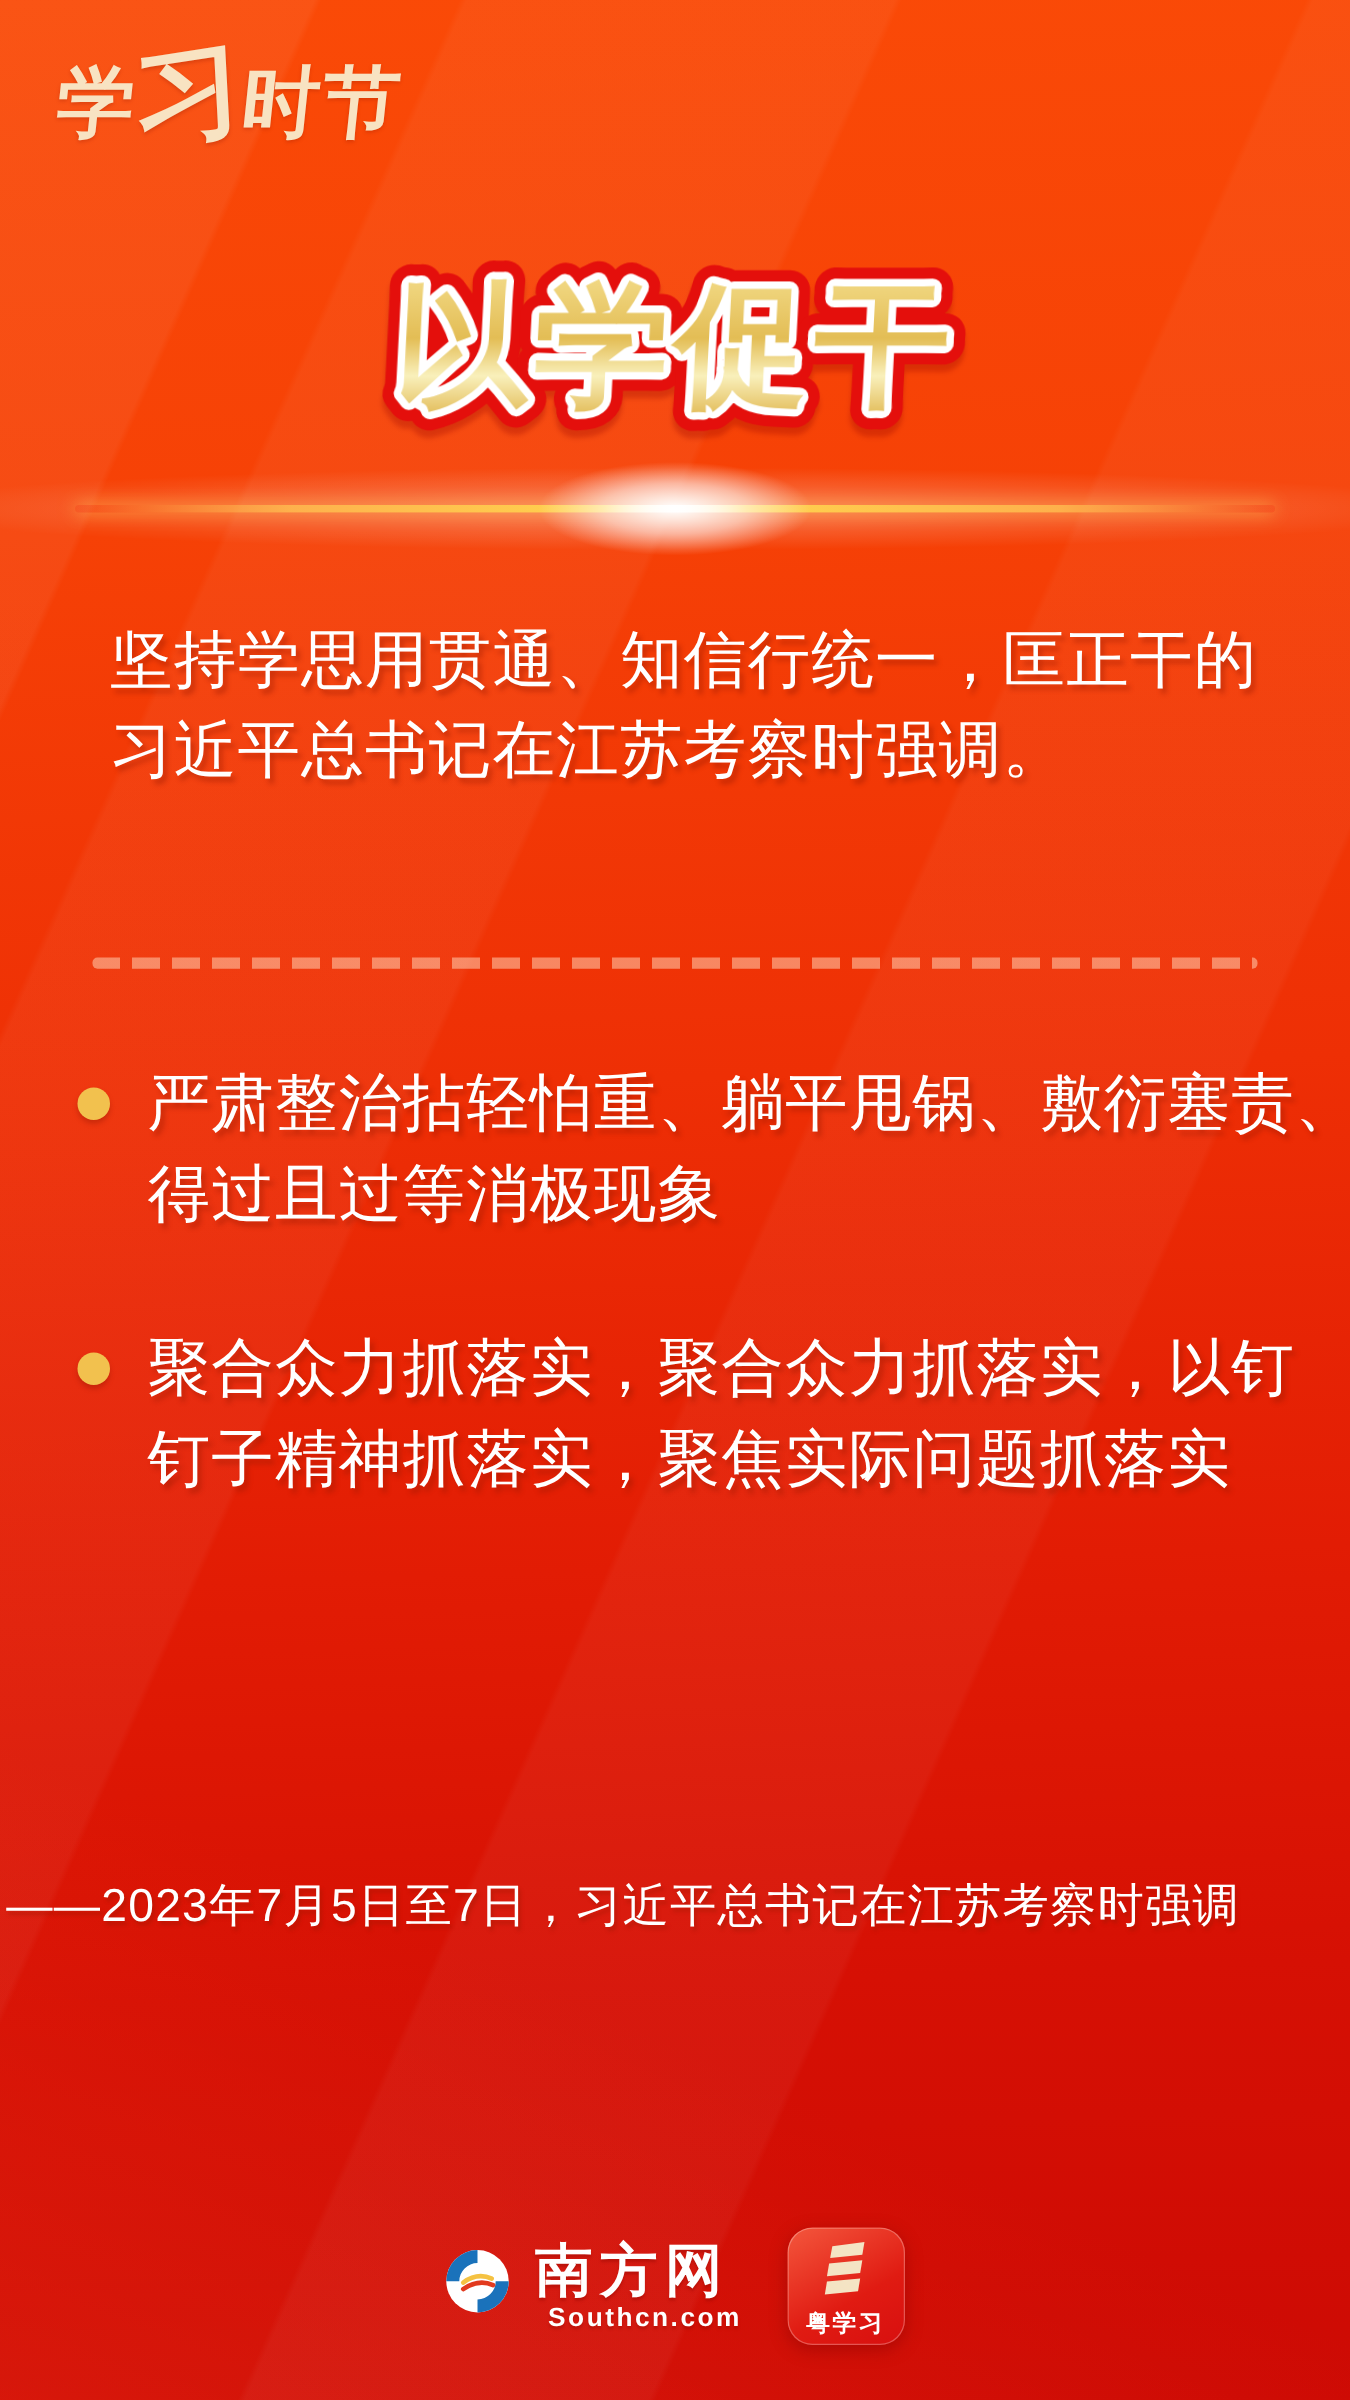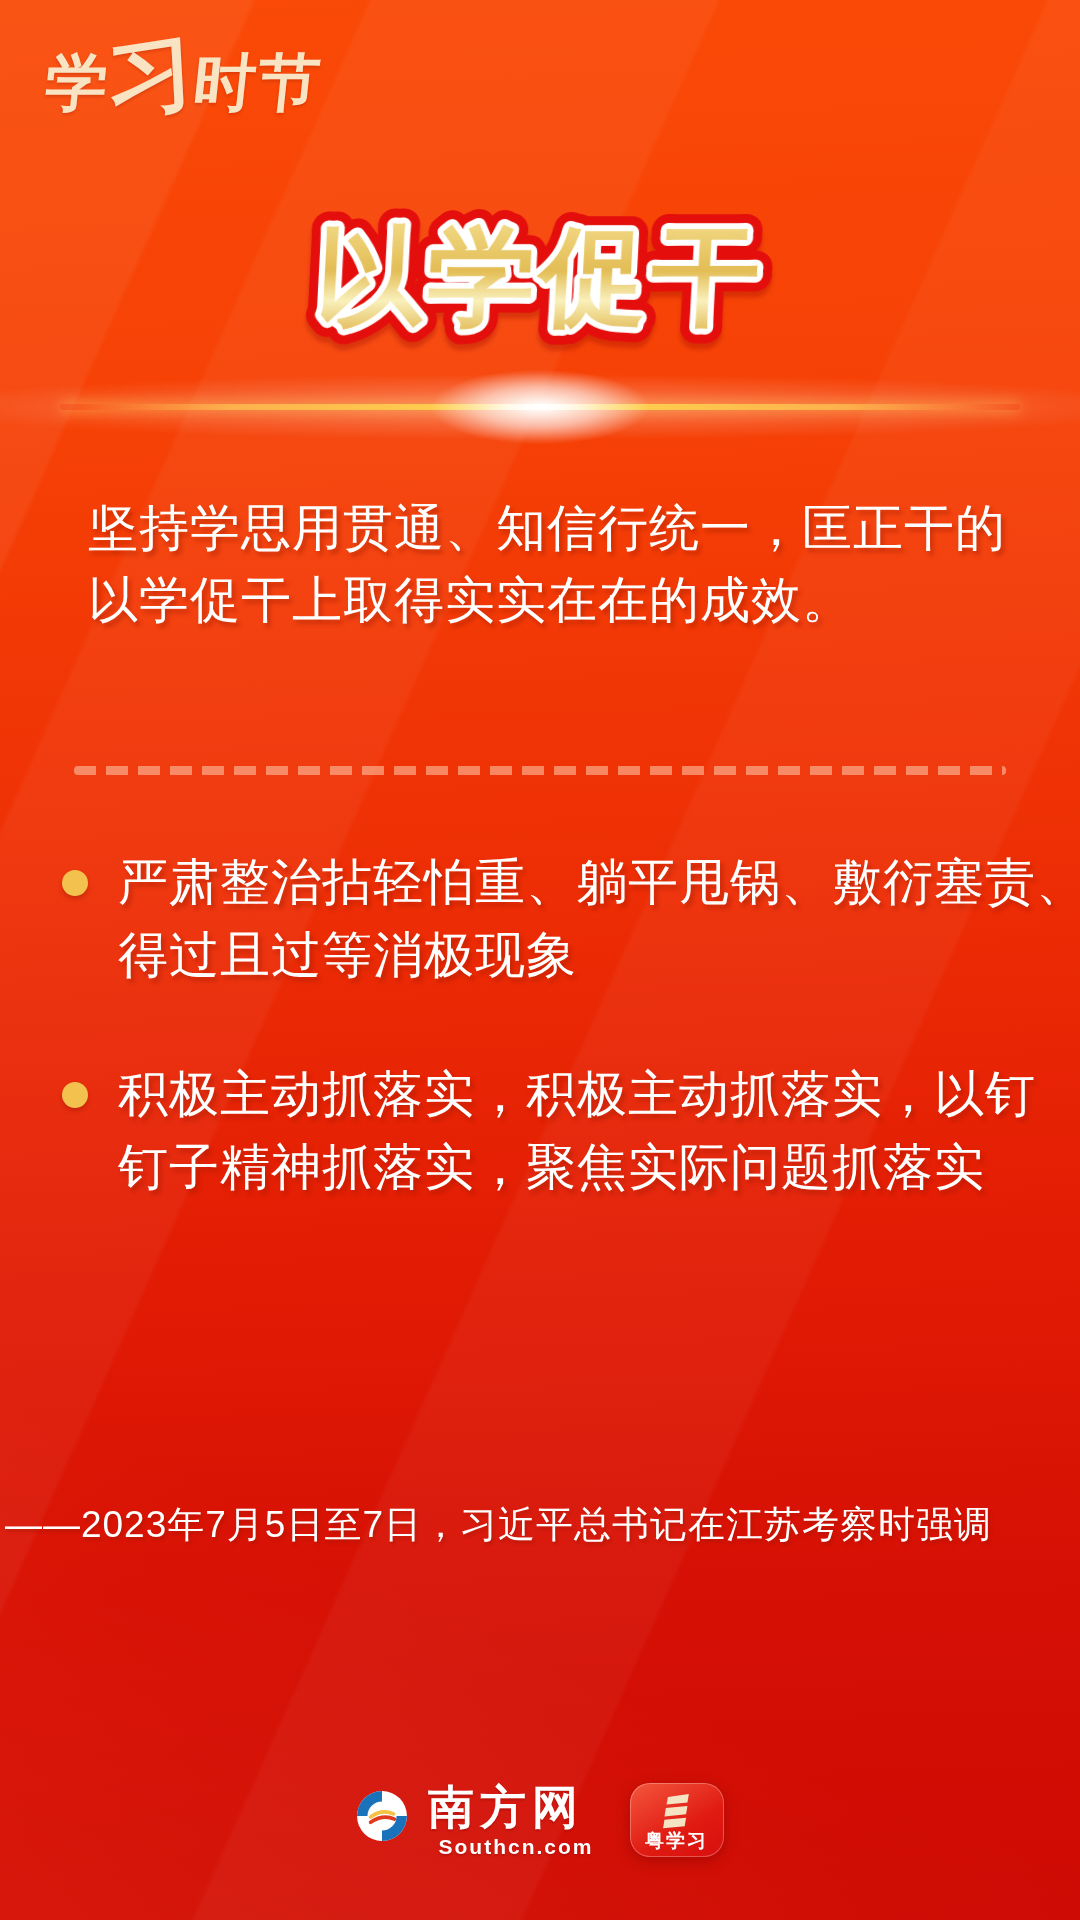--- a/index.html
+++ b/index.html
@@ -71,21 +71,21 @@
   
   .footer{position:absolute; left:0; top:1782px; width:1080px; display:flex;
     justify-content:center; align-items:center; gap:36px;}
   .southcn{display:flex; align-items:flex-start; gap:10px;text-align:right;}
   .sc-icon{width:52px; height:52px; margin-top:8px;}
   .sc-col{display:flex; flex-direction:column; align-items:center;}
   .sc-name{font-size:46px; font-weight:800; color:#fff; letter-spacing:6px; line-height:1.1;
     text-shadow:0 2px 2px rgba(140,10,0,.35);}
   .sc-domain{font-size:21px; font-weight:800; color:#fff; letter-spacing:2px; margin-top:2px;
     text-shadow:0 2px 2px rgba(140,10,0,.35);margin-left:20px;}
-  .app-icon{width:94px; height:74px; border-radius:20px;
+  .app-icon{width:94px; height:94px; border-radius:20px;
     background:linear-gradient(150deg,#f4573d 0%,#e01b12 60%,#d80f0f 100%);
     box-shadow:inset 0 0 0 1px rgba(255,255,255,.28), 0 4px 14px rgba(120,0,0,.4);
     display:flex; flex-direction:column; align-items:center; justify-content:space-between;
     padding:9px 0 7px 0; box-sizing:border-box;}
   .app-label{font-size:19px; font-weight:800; color:#fff; letter-spacing:2px; line-height:1;}
 </style>
 </head>
 <body>
 
 <div class="poster">
@@ -114,37 +114,37 @@
   </div>
 
   <div class="glow-wrap">
     <div class="glow-band"></div>
     <div class="glow-line"></div>
     <div class="glow-core"></div>
   </div>
 
   <div class="quote">
     <div class="q-line">坚持学思用贯通、知信行统一，匡正干的</div>
-    <div class="q-line">以学促干上取得实实在在的成效。</div>
+    <div class="q-line">习近平总书记在江苏考察时强调。</div>
   </div>
 
   <div class="dashes"></div>
 
   <div class="bullets">
     <div class="b-item">
       <span class="b-dot"></span>
       <div class="b-lines">
         <div class="b-line">严肃整治拈轻怕重、躺平甩锅、敷衍塞责、</div>
         <div class="b-line">得过且过等消极现象</div>
       </div>
     </div>
     <div class="b-item">
       <span class="b-dot"></span>
       <div class="b-lines">
-        <div class="b-line">积极主动抓落实，积极主动抓落实，以钉</div>
+        <div class="b-line">聚合众力抓落实，聚合众力抓落实，以钉</div>
         <div class="b-line">钉子精神抓落实，聚焦实际问题抓落实</div>
       </div>
     </div>
   </div>
 
   <div class="attribution">——2023年7月5日至7日，习近平总书记在江苏考察时强调</div>
 
   <div class="footer">
     <div class="southcn">
       <svg class="sc-icon" viewBox="0 0 50 50">

